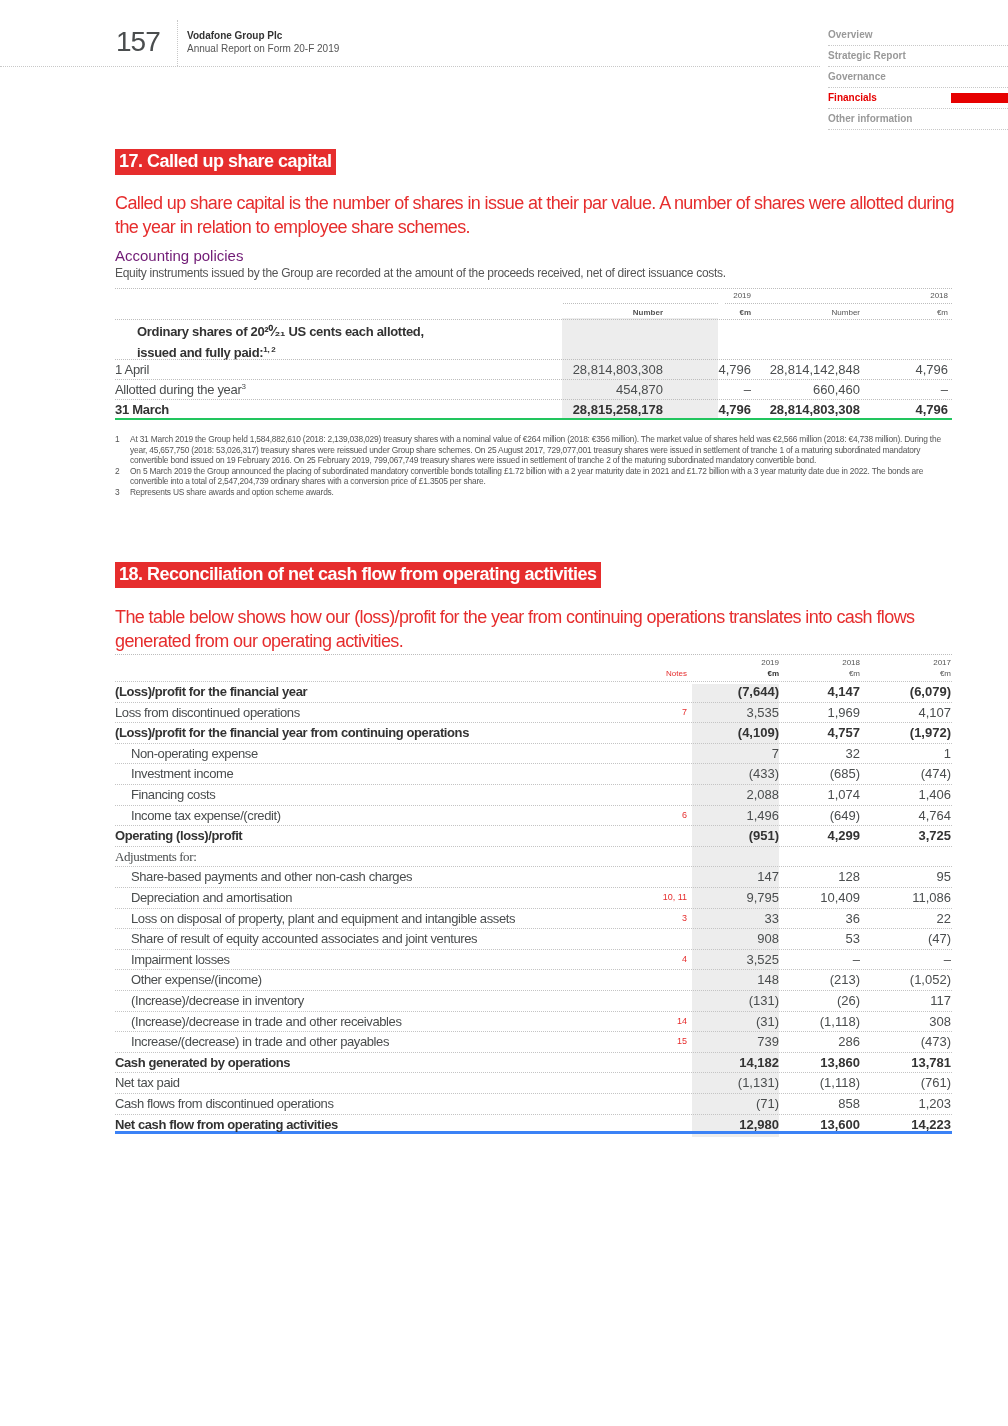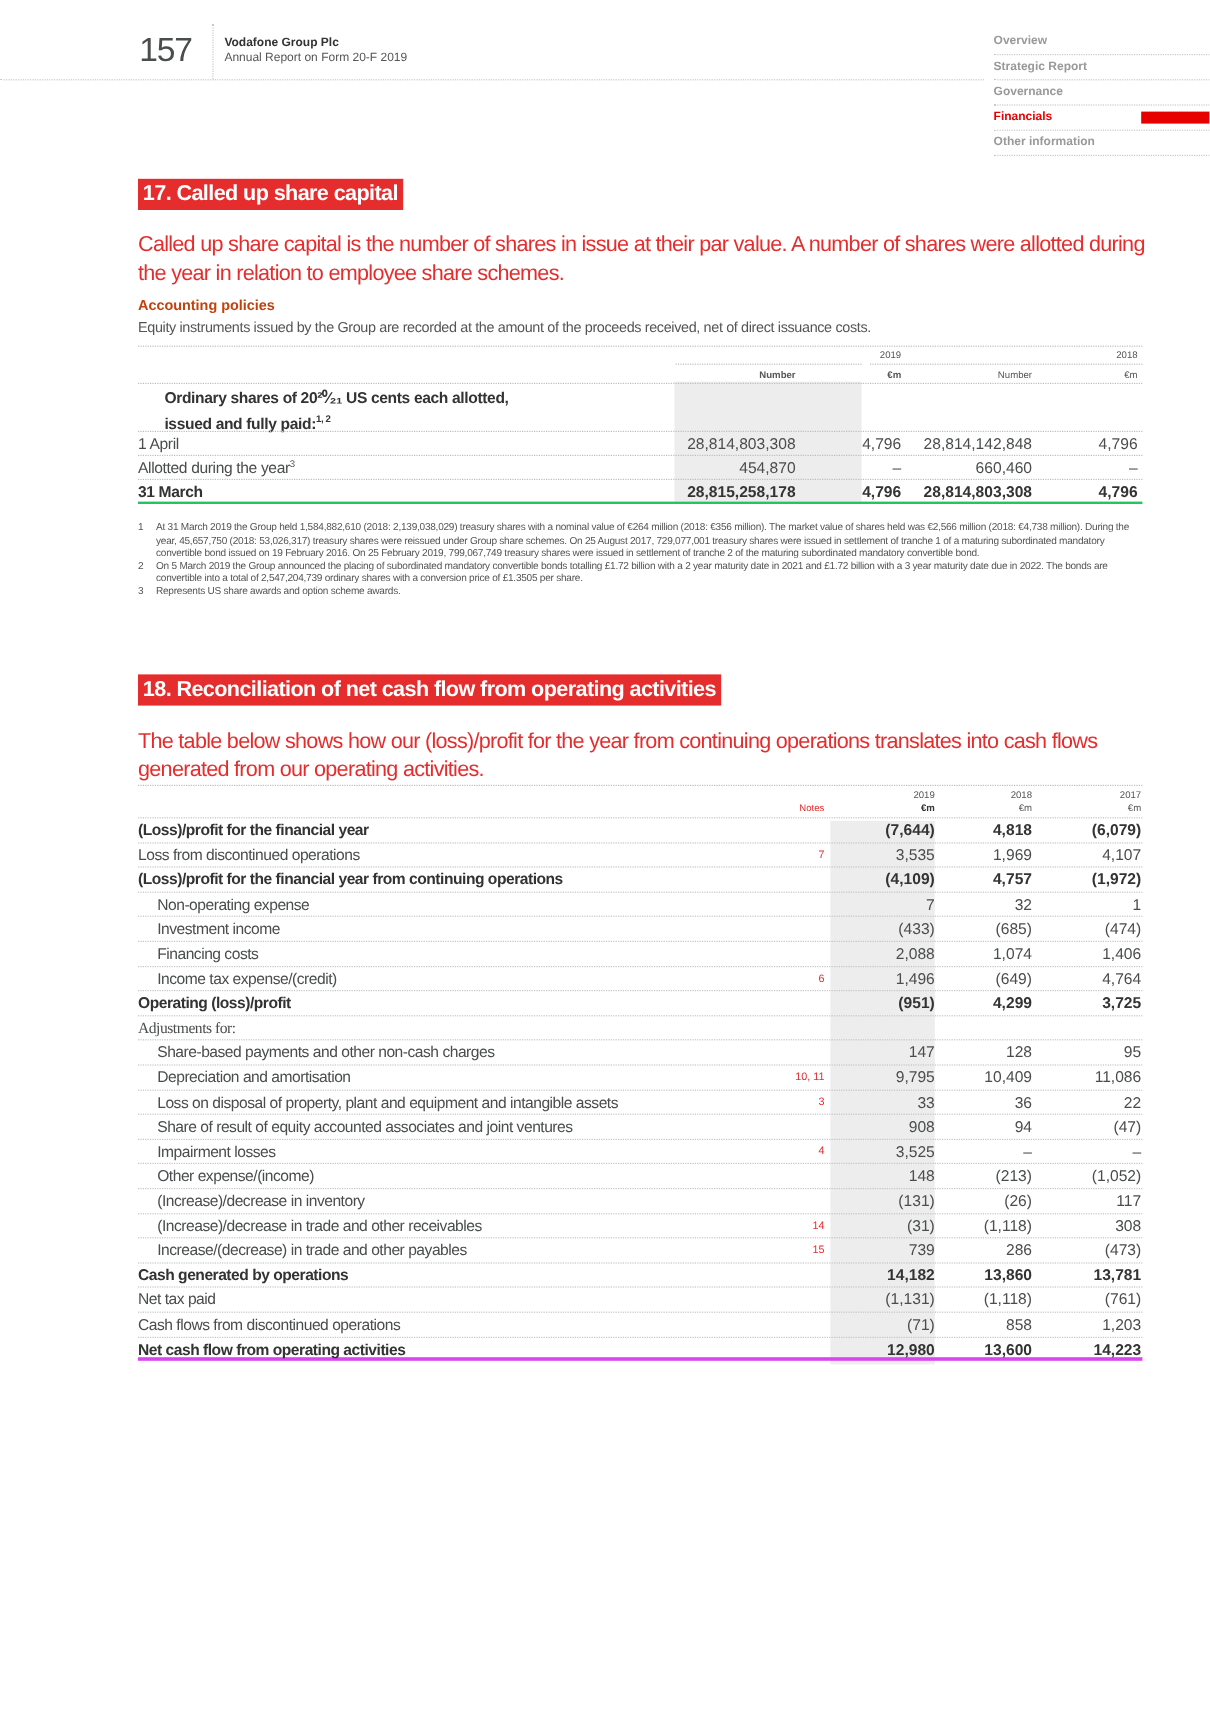--- a/index.html
+++ b/index.html
@@ -14,21 +14,21 @@
   .header-rule { position: absolute; left: 0; top: 66px; width: 820px; border-top: 1px dotted #c8c8c8; }
 
   .nav { position: absolute; left: 828px; top: 25px; width: 180px; }
   .nav-item { height: 21px; font-size: 10px; color: #999; line-height: 20px; border-bottom: 1px dotted #c8c8c8; position: relative; font-weight: bold; }
   .nav-item.active { color: #e60000; }
   .nav-item .marker { position: absolute; right: 0; top: 5px; width: 57px; height: 10px; background: #e60000; }
 
   
   .sec-head { position: absolute; left: 115px; background: #e62d2d; color: #fff; font-weight: bold; font-size: 18px; padding: 2px 4px 3px 4px; letter-spacing: -0.5px; }
   .intro { position: absolute; left: 115px; width: 840px; color: #e62d2d; font-size: 18px; line-height: 24px; letter-spacing: -0.6px; font-weight: 400; }
-  .subhead { position: absolute; left: 115px; top: 247px; font-size: 12px; font-weight: bold; color: #c2410c; }
+  .subhead { position: absolute; left: 115px; top: 247px; font-size: 15px; font-weight: normal; color: #701a75; }
   .para { position: absolute; left: 115px; top: 266px; font-size: 12px; color: #555; letter-spacing: -0.3px; }
   .rule-top { position: absolute; left: 115px; width: 837px; border-top: 1px dotted #bdbdbd; }
 
   
   .t17 { position: absolute; left: 115px; top: 288px; width: 837px; }
   .t17 .shade { position: absolute; left: 447px; top: 30px; width: 156px; height: 100px; background: #ededed; }
   .t17 .hdr { position: absolute; font-size: 8px; color: #555; }
   .t17 .row { position: absolute; left: 0; width: 837px; border-top: 1px dotted #bdbdbd; font-size: 13px; }
   .t17 .lbl { position: absolute; left: 0; letter-spacing: -0.3px; }
   .t17 .v { position: absolute; text-align: right; }
@@ -44,21 +44,21 @@
   .t18 .hdr { position: absolute; font-size: 8px; color: #555; text-align: right; line-height: 11px; }
   .t18 .notes-h { color: #e62d2d; }
   .t18 .row { position: absolute; left: 0; width: 837px; height: 20.6px; border-top: 1px dotted #c4c4c4; font-size: 13px; }
   .t18 .lbl { position: absolute; left: 0; top: 2px; letter-spacing: -0.4px; white-space: nowrap; }
   .t18 .lbl.ind { left: 16px; }
   .t18 .note { position: absolute; right: 265px; top: 4px; font-size: 9px; color: #e62d2d; }
   .t18 .v { position: absolute; top: 2px; text-align: right; }
   .t18 .v0 { right: 173px; }
   .t18 .v1 { right: 92px; }
   .t18 .v2 { right: 1px; }
-  .t18 .last { border-bottom: 3px solid #d946ef; }
+  .t18 .last { border-bottom: 3px solid #3b82f6; }
 </style>
 </head>
 <body>
 
 <div class="page-num">157</div>
 <div class="header-divider-v"></div>
 <div class="company">Vodafone Group Plc</div>
 <div class="report">Annual Report on Form 20-F 2019</div>
 <div class="header-rule"></div>
 
@@ -139,21 +139,21 @@
   <div class="rule-top" style="left:0;top:0;"></div>
   <div class="hdr notes-h" style="right:265px;top:14px;">Notes</div>
   <div class="hdr" style="right:173px;top:3px;"><span>2019</span><br><span class="bold">€m</span></div>
   <div class="hdr" style="right:92px;top:3px;"><span>2018</span><br><span>€m</span></div>
   <div class="hdr" style="right:1px;top:3px;"><span>2017</span><br><span>€m</span></div>
   <div id="t18rows">
       <div class="row bold" style="top: 27px;">
         <span class="lbl">(Loss)/profit for the financial year</span>
         <span class="note"></span>
         <span class="v v0">(7,644)</span>
-        <span class="v v1">4,818</span>
+        <span class="v v1">4,147</span>
         <span class="v v2">(6,079)</span>
       </div>
       <div class="row" style="top: 47.6px;">
         <span class="lbl">Loss from discontinued operations</span>
         <span class="note">7</span>
         <span class="v v0">3,535</span>
         <span class="v v1">1,969</span>
         <span class="v v2">4,107</span>
       </div>
       <div class="row bold" style="top: 68.2px;">
@@ -223,21 +223,21 @@
         <span class="lbl ind">Loss on disposal of property, plant and equipment and intangible assets</span>
         <span class="note">3</span>
         <span class="v v0">33</span>
         <span class="v v1">36</span>
         <span class="v v2">22</span>
       </div>
       <div class="row" style="top: 274.2px;">
         <span class="lbl ind">Share of result of equity accounted associates and joint ventures</span>
         <span class="note"></span>
         <span class="v v0">908</span>
-        <span class="v v1">94</span>
+        <span class="v v1">53</span>
         <span class="v v2">(47)</span>
       </div>
       <div class="row" style="top: 294.8px;">
         <span class="lbl ind">Impairment losses</span>
         <span class="note">4</span>
         <span class="v v0">3,525</span>
         <span class="v v1">–</span>
         <span class="v v2">–</span>
       </div>
       <div class="row" style="top: 315.4px;">

